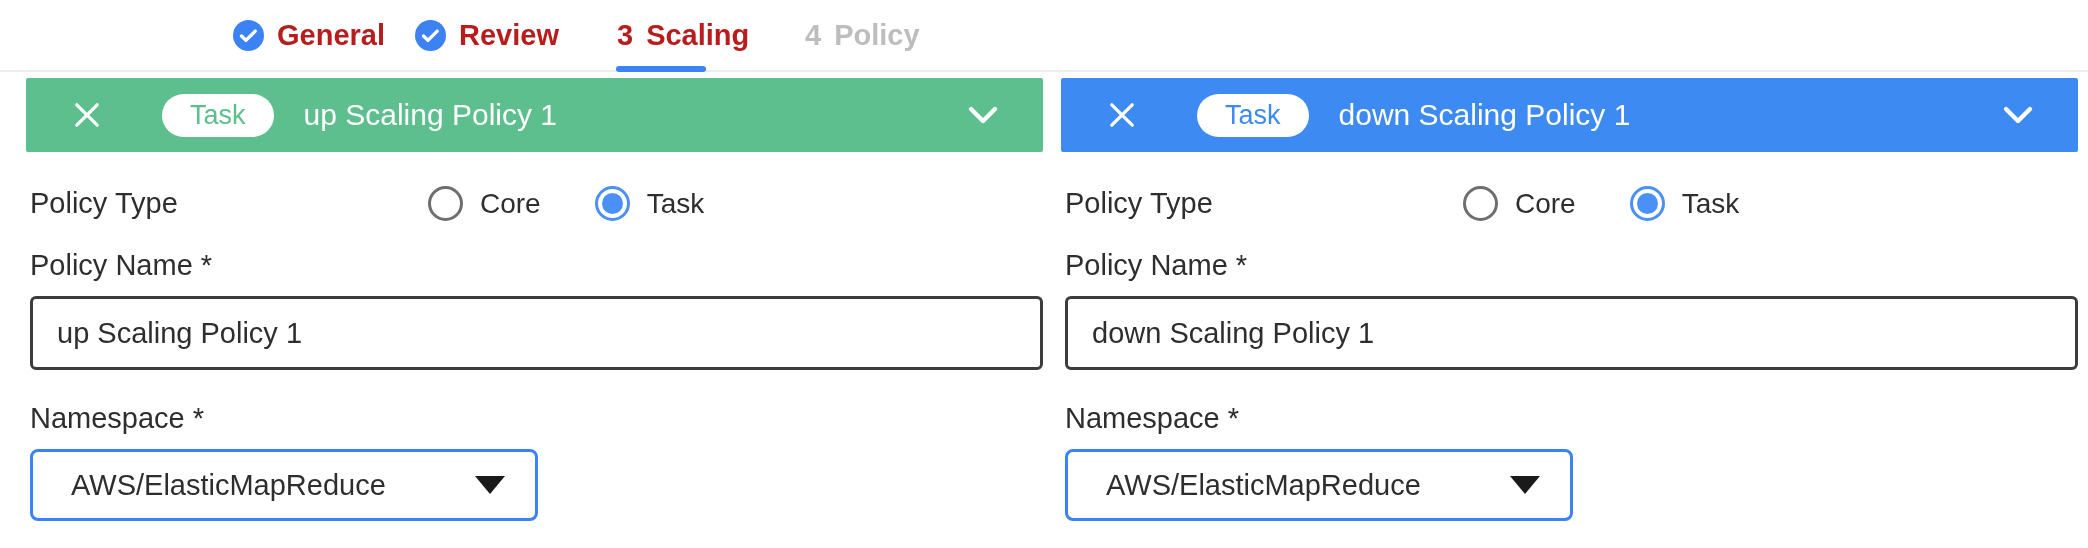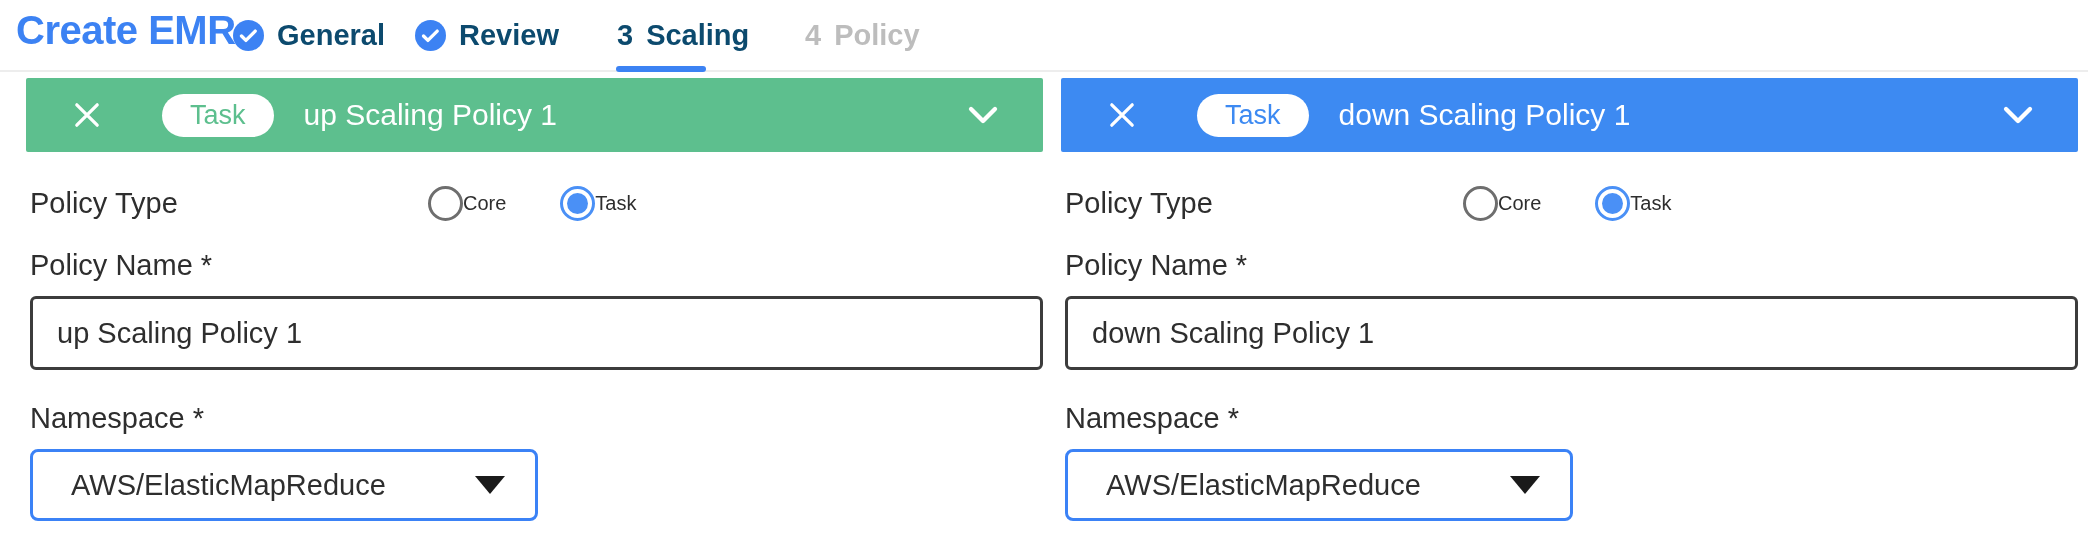--- a/index.html
+++ b/index.html
@@ -10,21 +10,21 @@
     font-family:"Liberation Sans", sans-serif;
   }
 
   
   .app-header { position:relative; height:72px; border-bottom:2px solid #ededed; background:#fff; }
   .page-title {
     position:absolute; left:16px; top:8px;
     font-size:40px; font-weight:700; color:#3c82f3; letter-spacing:-0.5px;
   }
   .step { position:absolute; top:0; height:70px; display:flex; align-items:center; gap:13px;
-          font-size:29px; font-weight:600; color:#0c4a6e; cursor:pointer; white-space:nowrap; }
+          font-size:29px; font-weight:600; color:#b91c1c; cursor:pointer; white-space:nowrap; }
   .step-general { left:233px; }
   .step-compute { left:415px; }
   .step-scaling { left:617px; }
   .step-review  { left:805px; color:#bdbdbd; font-weight:600; }
   .step .check { display:flex; align-items:center; }
   .active-underline {
     position:absolute; left:616px; top:66px; width:90px; height:6px;
     background:#3c82f3; border-radius:3px;
   }
 
@@ -46,21 +46,21 @@
   .panel-title { margin-left:30px; color:#ffffff; font-size:30px; font-weight:400; }
   .chevron-btn { margin-left:auto; margin-right:44px; display:flex; align-items:center; cursor:pointer; }
 
   .panel-body { padding-left:4px; }
 
   .row-policy-type { margin-top:34px; display:flex; align-items:center; }
   .field-label { font-size:29px; color:#2e2e2e; }
   .row-policy-type .field-label { width:398px; }
 
   .radio-group { display:flex; align-items:center; gap:54px; }
-  .radio-option { display:flex; align-items:center; font-size:20px; color:#2e2e2e; cursor:pointer; }
+  .radio-option { display:flex; align-items:center; gap:17px; font-size:28px; color:#2e2e2e; cursor:pointer; }
   .radio-circle {
     width:35px; height:35px; border:3px solid #6e6e6e; border-radius:50%;
     background:#fff; position:relative; flex:0 0 auto;
   }
   .radio-option.selected .radio-circle { border-color:#4a90f6; }
   .radio-option.selected .radio-circle::after {
     content:""; position:absolute; inset:4px; background:#4a90f6; border-radius:50%;
   }
 
   .field-block-name { margin-top:28px; }
@@ -82,21 +82,20 @@
   .caret-down {
     width:0; height:0; flex:0 0 auto;
     border-left:15px solid transparent; border-right:15px solid transparent;
     border-top:18px solid #1a1a1a;
   }
 </style>
 </head>
 <body>
 
 <div class="app-header">
-  <div class="page-title">Create EMR</div>
 
   <div class="step step-general">
     <span class="check">
       <svg width="31" height="31" viewBox="0 0 24 24">
           <circle cx="12" cy="12" r="12" fill="#3c82f3"></circle>
           <path d="M6.6 12.4l3.4 3.4 7.2-7.2" stroke="#fff" stroke-width="2.6" fill="none" stroke-linecap="round" stroke-linejoin="round"></path>
         </svg>
     </span>
     <span>General</span>
   </div>

